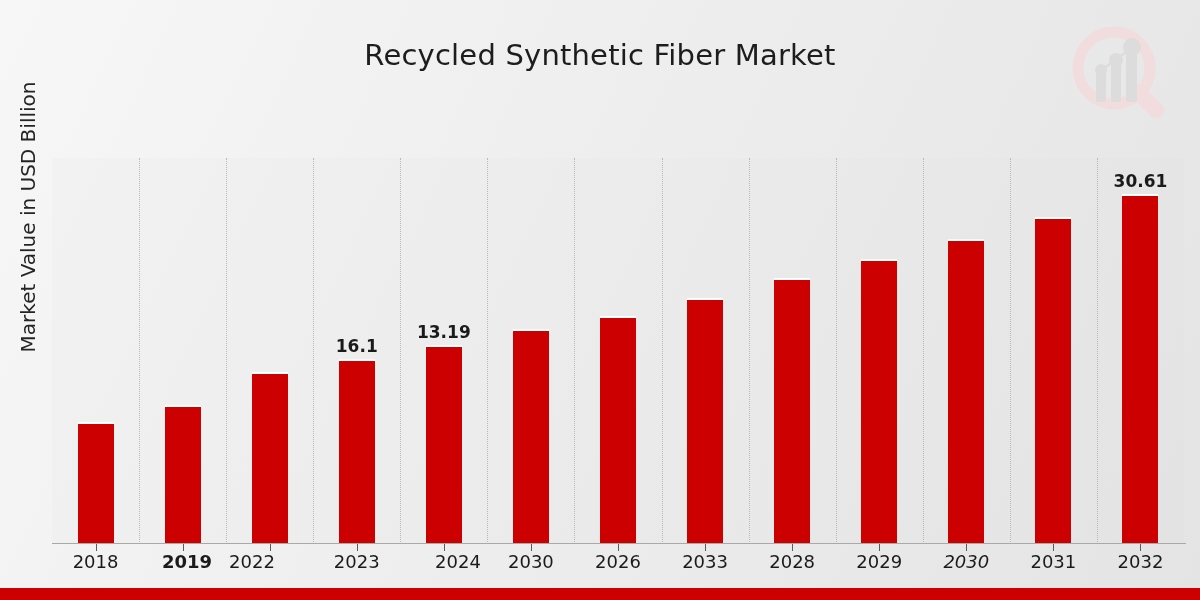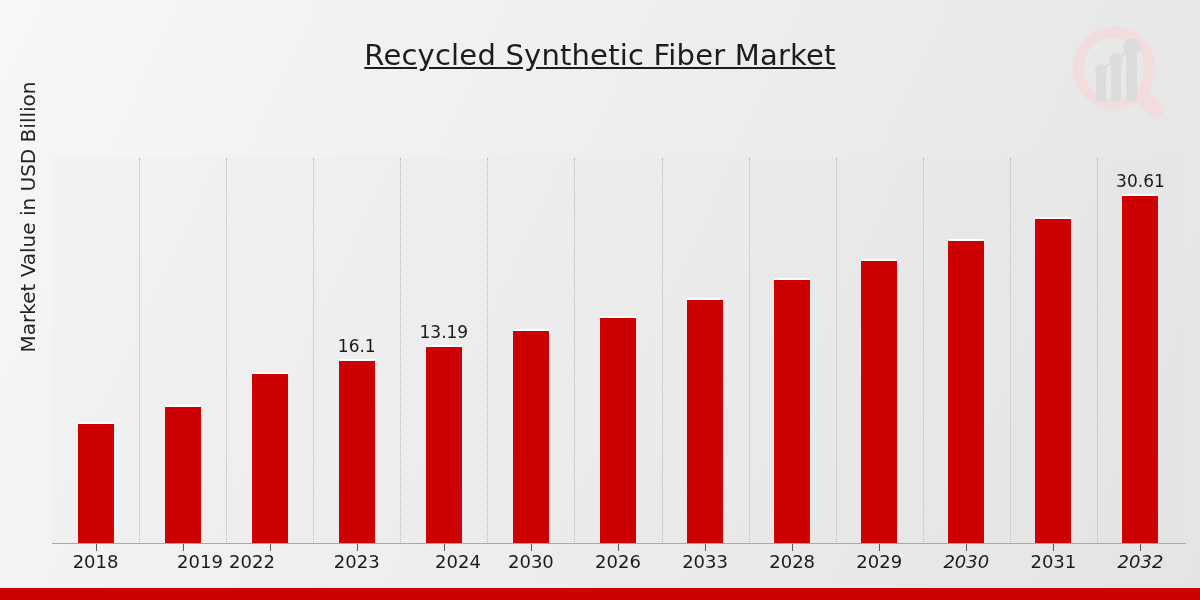--- a/index.html
+++ b/index.html
@@ -18,21 +18,20 @@
   
   #chart-title {
     position: absolute;
     left: 0; top: 38px;
     width: 1200px;
     text-align: center;
     font-size: 29px;
     font-weight: 400;
     color: #1d1d1d;
     letter-spacing: 0.2px;
-    text-decoration: underline;
   }
 
   
   #logo-watermark {
     position: absolute;
     right: 28px; top: 20px;
     width: 106px; height: 106px;
     opacity: 0.95;
   }
 
@@ -88,20 +87,21 @@
     width: 36px; height: 2px;
     background: #ffffff;
   }
   .bar-label {
     position: absolute;
     width: 90px;
     text-align: center;
     font-size: 17px;
     color: #1a1a1a;
     white-space: nowrap;
+    font-weight: bold;
   }
 
   
   .x-tick-label {
     position: absolute;
     top: 551px;
     width: 90px;
     text-align: center;
     font-size: 18px;
     color: #1b1b1b;
@@ -192,21 +192,21 @@
       </div>
     </div>
 
   <div id="axis-baseline"></div>
 
   <div id="bottom-accent"></div>
 
 <div class="tick-mark" style="left: 95.5385px;"></div>
     <div class="x-tick-label" style="left: 50.5385px;">2018</div>
     <div class="tick-mark" style="left: 182.615px;"></div>
-    <div class="x-tick-label" style="left: 155px;">2019</div>
+    <div class="x-tick-label" style="left: 142px; font-weight: bold;">2019</div>
     <div class="tick-mark" style="left: 269.692px;"></div>
     <div class="x-tick-label" style="left: 207px;">2022</div>
     <div class="bar-label" style="left: 311.769px; top: 335.691px;">16.1</div>
     <div class="tick-mark" style="left: 356.769px;"></div>
     <div class="x-tick-label" style="left: 311.769px;">2023</div>
     <div class="bar-label" style="left: 398.846px; top: 322.216px;">13.19</div>
     <div class="tick-mark" style="left: 443.846px;"></div>
     <div class="x-tick-label" style="left: 413px;">2024</div>
     <div class="tick-mark" style="left: 530.923px;"></div>
     <div class="x-tick-label" style="left: 485.923px;">2030</div>
@@ -217,14 +217,14 @@
     <div class="tick-mark" style="left: 792.154px;"></div>
     <div class="x-tick-label" style="left: 747.154px;">2028</div>
     <div class="tick-mark" style="left: 879.231px;"></div>
     <div class="x-tick-label" style="left: 834.231px;">2029</div>
     <div class="tick-mark" style="left: 966.308px;"></div>
     <div class="x-tick-label" style="left: 921.308px; font-style: italic;">2030</div>
     <div class="tick-mark" style="left: 1053.38px;"></div>
     <div class="x-tick-label" style="left: 1008.38px;">2031</div>
     <div class="bar-label" style="left: 1095.46px; top: 171.387px;">30.61</div>
     <div class="tick-mark" style="left: 1140.46px;"></div>
-    <div class="x-tick-label" style="left: 1095.46px; font-style: italic;">2032</div>
+    <div class="x-tick-label" style="left: 1095.46px;">2032</div>
   </div>
 
 </body></html>

